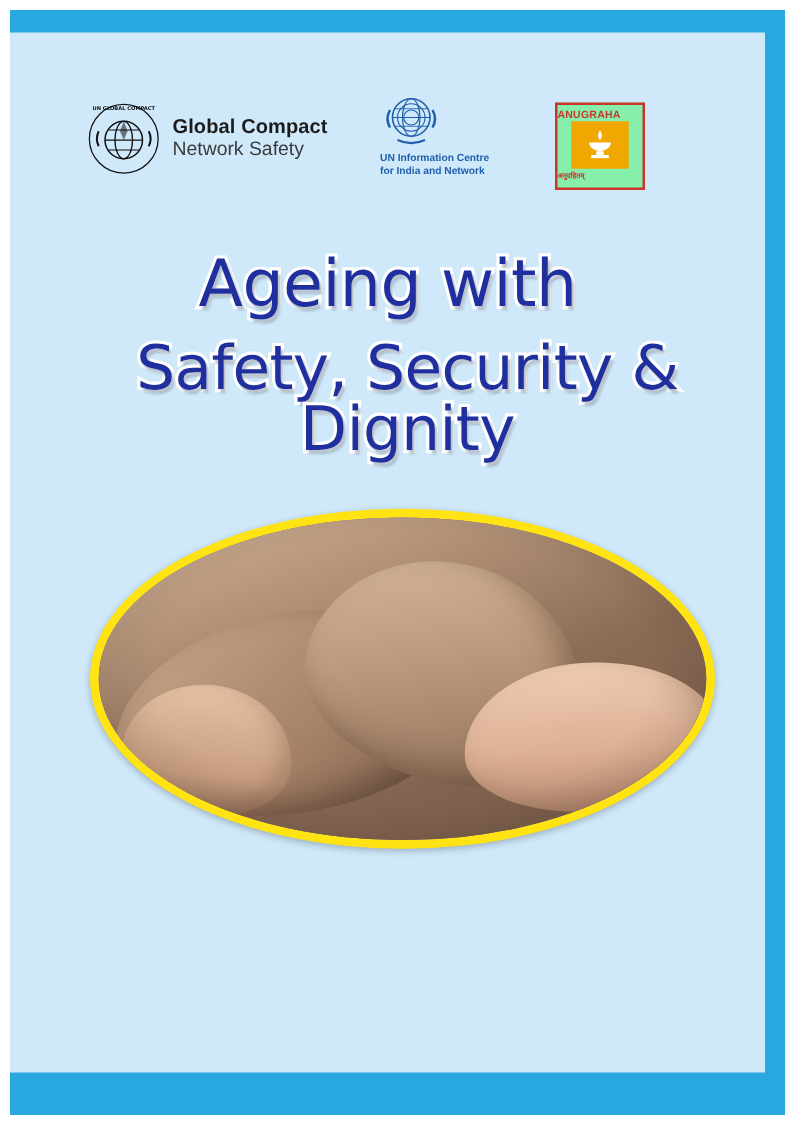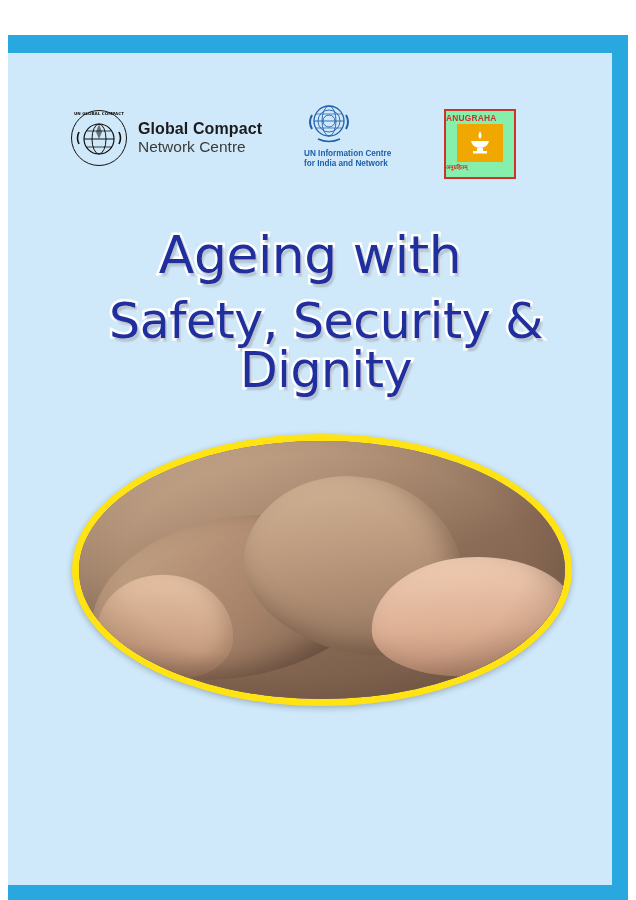--- a/index.html
+++ b/index.html
@@ -12,21 +12,20 @@
     height: 900px;
     font-family: "Liberation Sans", sans-serif;
     overflow: hidden;
   }
   .page {
     position: relative;
     width: 636px;
     height: 796px;
     background: #ffffff;
     box-sizing: border-box;
-    margin-top: 27px;
   }
   
   .frame {
     position: absolute;
     left: 8px;
     top: 8px;
     width: 620px;
     height: 884px;
     background: #29a8e0;
     box-sizing: border-box;
@@ -299,21 +298,21 @@
               <path d="M9 23 q-3 6 0 12"></path>
               <path d="M49 23 q3 6 0 12"></path>
             </g>
             <g fill="#111111" font-family="DejaVu Sans, sans-serif" font-size="4.1" font-weight="bold">
               <text x="29" y="6" text-anchor="middle">UN GLOBAL COMPACT</text>
             </g>
           </svg>
         </div>
         <div class="gcni-text">
           <div class="l1">Global Compact</div>
-          <div class="l2">Network Centre</div>
+          <div class="l2">Network Safety</div>
         </div>
       </div>
 
       <div class="logo-unic">
         <div class="un-mark">
           <svg width="50" height="46" viewBox="0 0 50 46">
             <circle cx="25" cy="22" r="15" fill="none" stroke="#1f5fa9" stroke-width="1.3"></circle>
             <circle cx="25" cy="22" r="11" fill="none" stroke="#1f5fa9" stroke-width="0.9"></circle>
             <circle cx="25" cy="22" r="6" fill="none" stroke="#1f5fa9" stroke-width="0.9"></circle>
             <ellipse cx="25" cy="22" rx="7" ry="15" fill="none" stroke="#1f5fa9" stroke-width="0.9"></ellipse>

